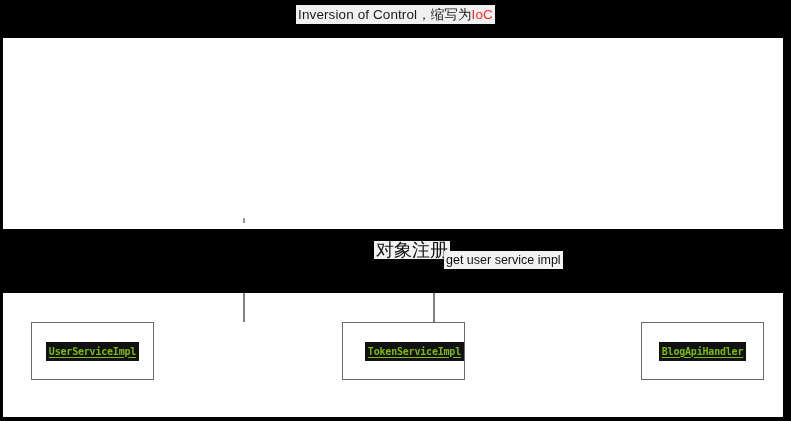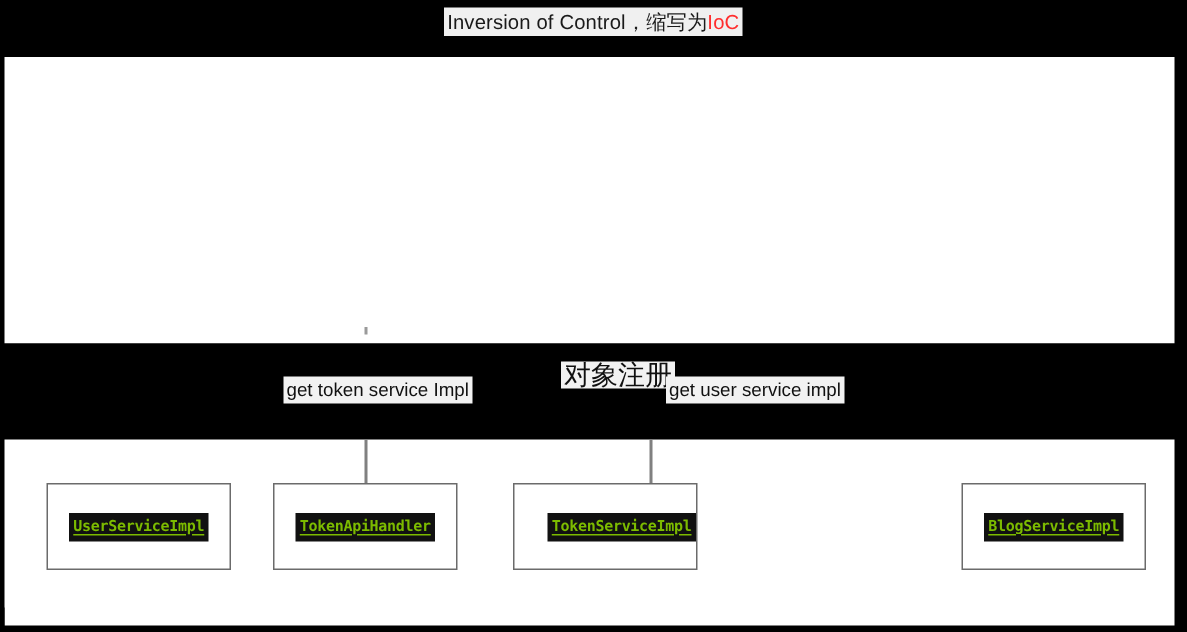--- a/index.html
+++ b/index.html
@@ -157,36 +157,32 @@
   <div class="title-bar">
     <div class="title-text"><span>Inversion of Control，缩写为</span><span class="title-accent">IoC</span></div>
   </div>
 
   <div class="panel-top"></div>
 
   <div class="band-mid"></div>
 
   <div class="conn-tick"></div>
 
-  <div class="callout callout-token">get token service Impl</div>
   <div class="callout callout-reg">对象注册</div>
   <div class="callout callout-user">get user service impl</div>
 
   <div class="panel-bottom"></div>
 
   <div class="conn conn-left"></div>
   <div class="conn conn-right"></div>
 
   <div class="node node-1">
     <span class="node-label">UserServiceImpl</span>
   </div>
-  <div class="node node-2">
-    <span class="node-label">TokenApiHandler</span>
-  </div>
   <div class="node node-3">
     <span class="node-label">TokenServiceImpl</span>
   </div>
   <div class="node node-5">
-    <span class="node-label">BlogServiceImpl</span>
+    <span class="node-label">BlogApiHandler</span>
   </div>
 
   <div class="edge-sliver"></div>
 </div>
 
 </body></html>

